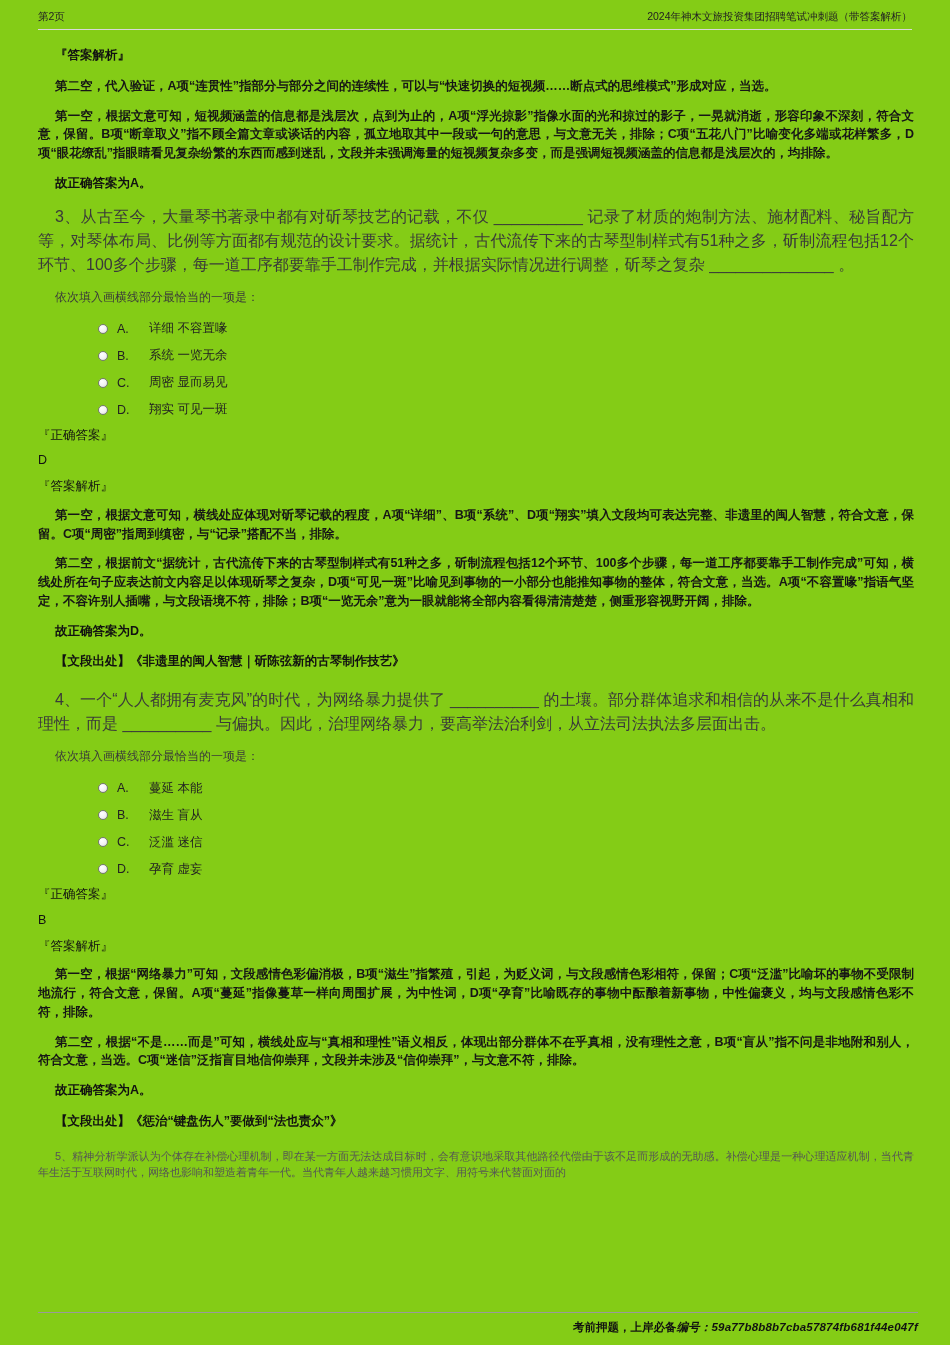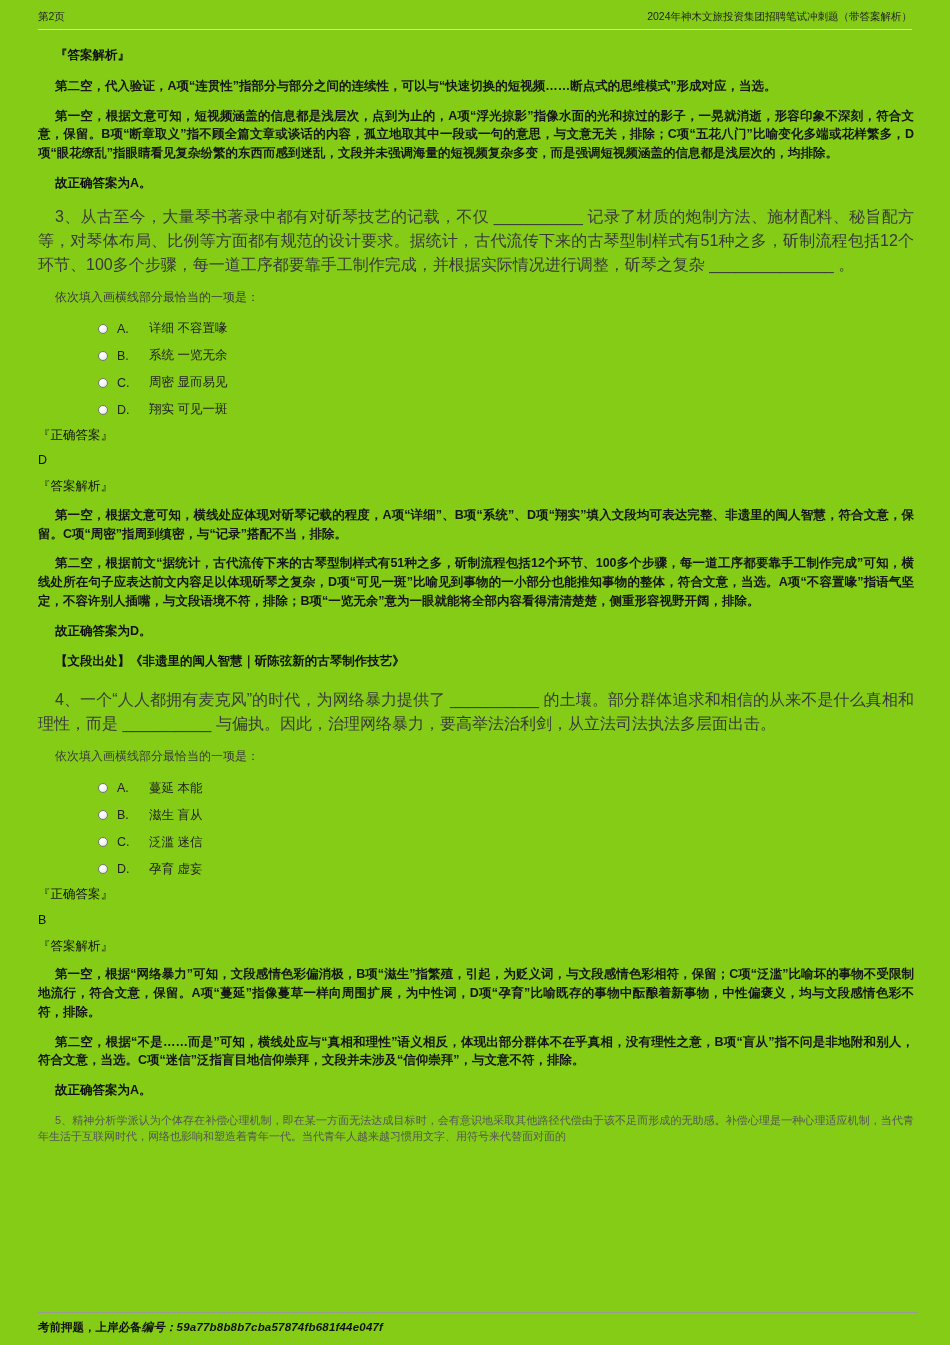--- a/index.html
+++ b/index.html
@@ -22,21 +22,21 @@
     align-items: flex-end;
     font-size: 10.5px;
     color: #222;
     border-bottom: 1px solid #d8d8d8;
     padding-bottom: 5px;
   }
   .footer {
     position: absolute;
     bottom: 10px; left: 38px; right: 32px;
     display: flex;
-    justify-content: flex-start;
+    justify-content: flex-end;
     align-items: flex-start;
     font-size: 11.5px;
     color: #111;
     border-top: 1px solid #9a9a9a;
     padding-top: 7px;
   }
   .footer .slogan { font-weight: bold; }
   .footer .serial { font-weight: bold; letter-spacing: 0.2px; font-style: italic; }
   .content {
     position: absolute;
@@ -189,20 +189,21 @@
 
     <div class="answers">
       <div class="ansline bold">『正确答案』</div>
       <div class="ansline">B</div>
       <div class="ansline bold">『答案解析』</div>
     </div>
 
     <p class="analysis">第一空，根据“网络暴力”可知，文段感情色彩偏消极，B项“滋生”指繁殖，引起，为贬义词，与文段感情色彩相符，保留；C项“泛滥”比喻坏的事物不受限制地流行，符合文意，保留。A项“蔓延”指像蔓草一样向周围扩展，为中性词，D项“孕育”比喻既存的事物中酝酿着新事物，中性偏褒义，均与文段感情色彩不符，排除。</p>
     <p class="analysis">第二空，根据“不是……而是”可知，横线处应与“真相和理性”语义相反，体现出部分群体不在乎真相，没有理性之意，B项“盲从”指不问是非地附和别人，符合文意，当选。C项“迷信”泛指盲目地信仰崇拜，文段并未涉及“信仰崇拜”，与文意不符，排除。</p>
     <p class="conclusion">故正确答案为A。</p>
+    <p class="source">【文段出处】《惩治“键盘伤人”要做到“法也责众”》</p>
 
     <p class="stem small">5、精神分析学派认为个体存在补偿心理机制，即在某一方面无法达成目标时，会有意识地采取其他路径代偿由于该不足而形成的无助感。补偿心理是一种心理适应机制，当代青年生活于互联网时代，网络也影响和塑造着青年一代。当代青年人越来越习惯用文字、用符号来代替面对面的</p>
 
   </div>
 
   <div class="footer">
     <span class="slogan">考前押题，上岸必备</span>
     <span class="serial">编号：59a77b8b8b7cba57874fb681f44e047f</span>
   </div>
 

